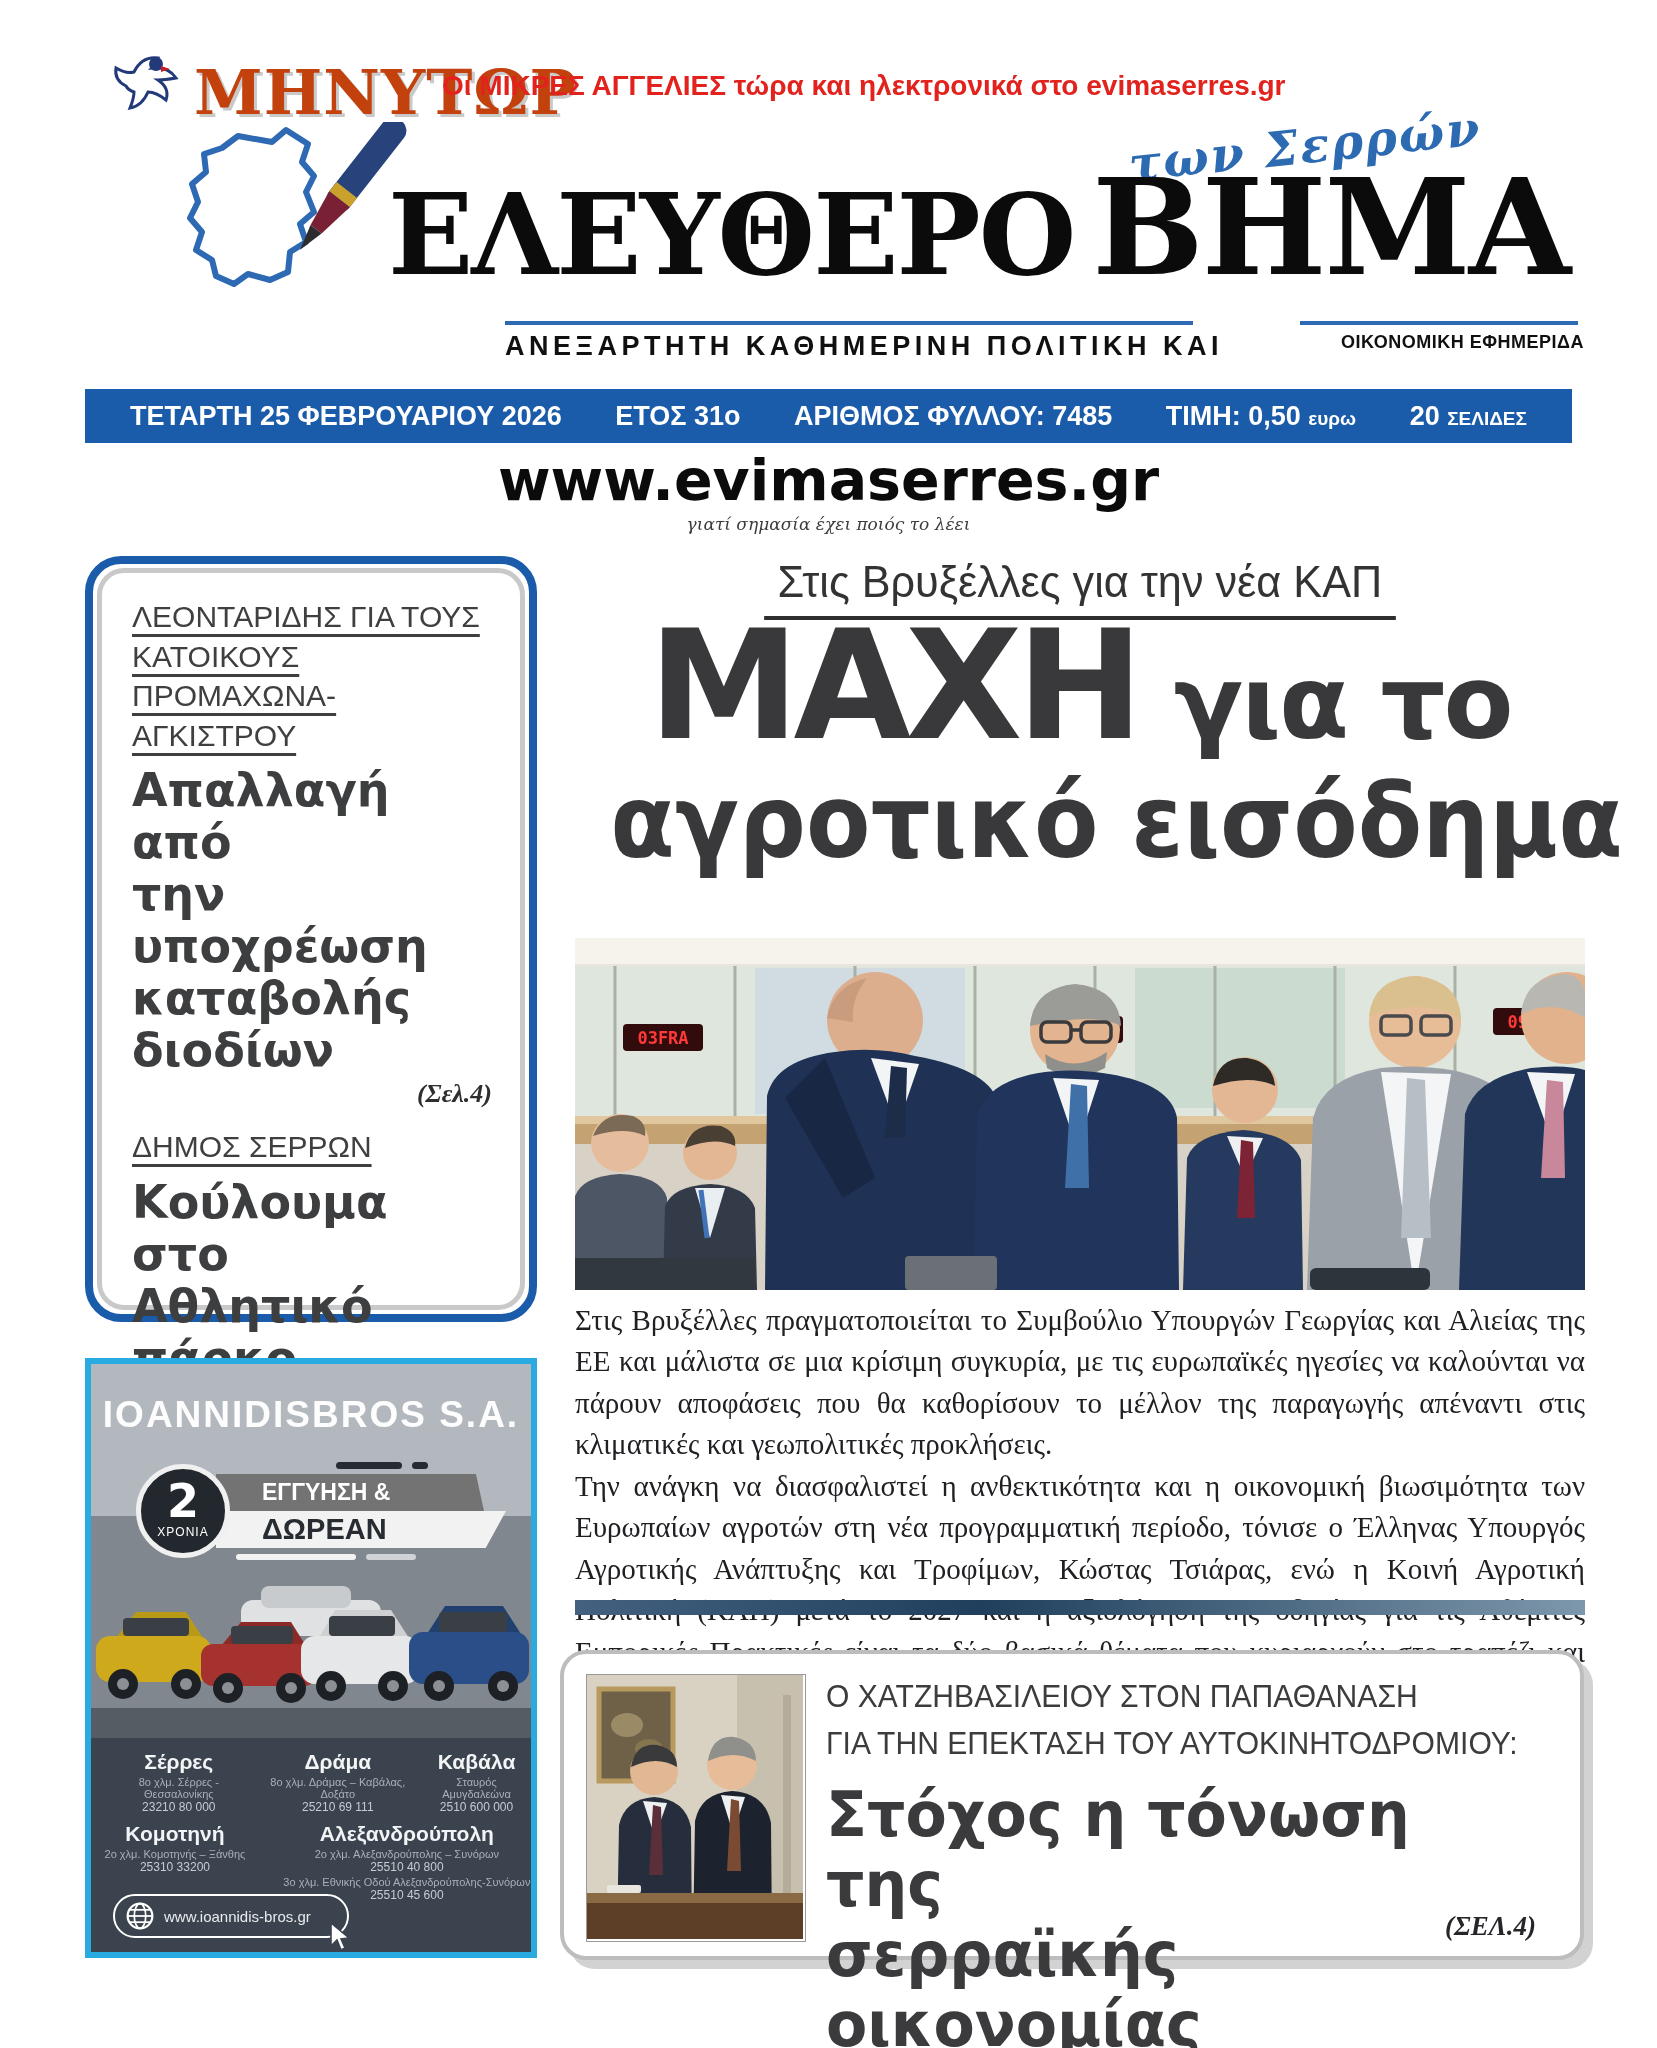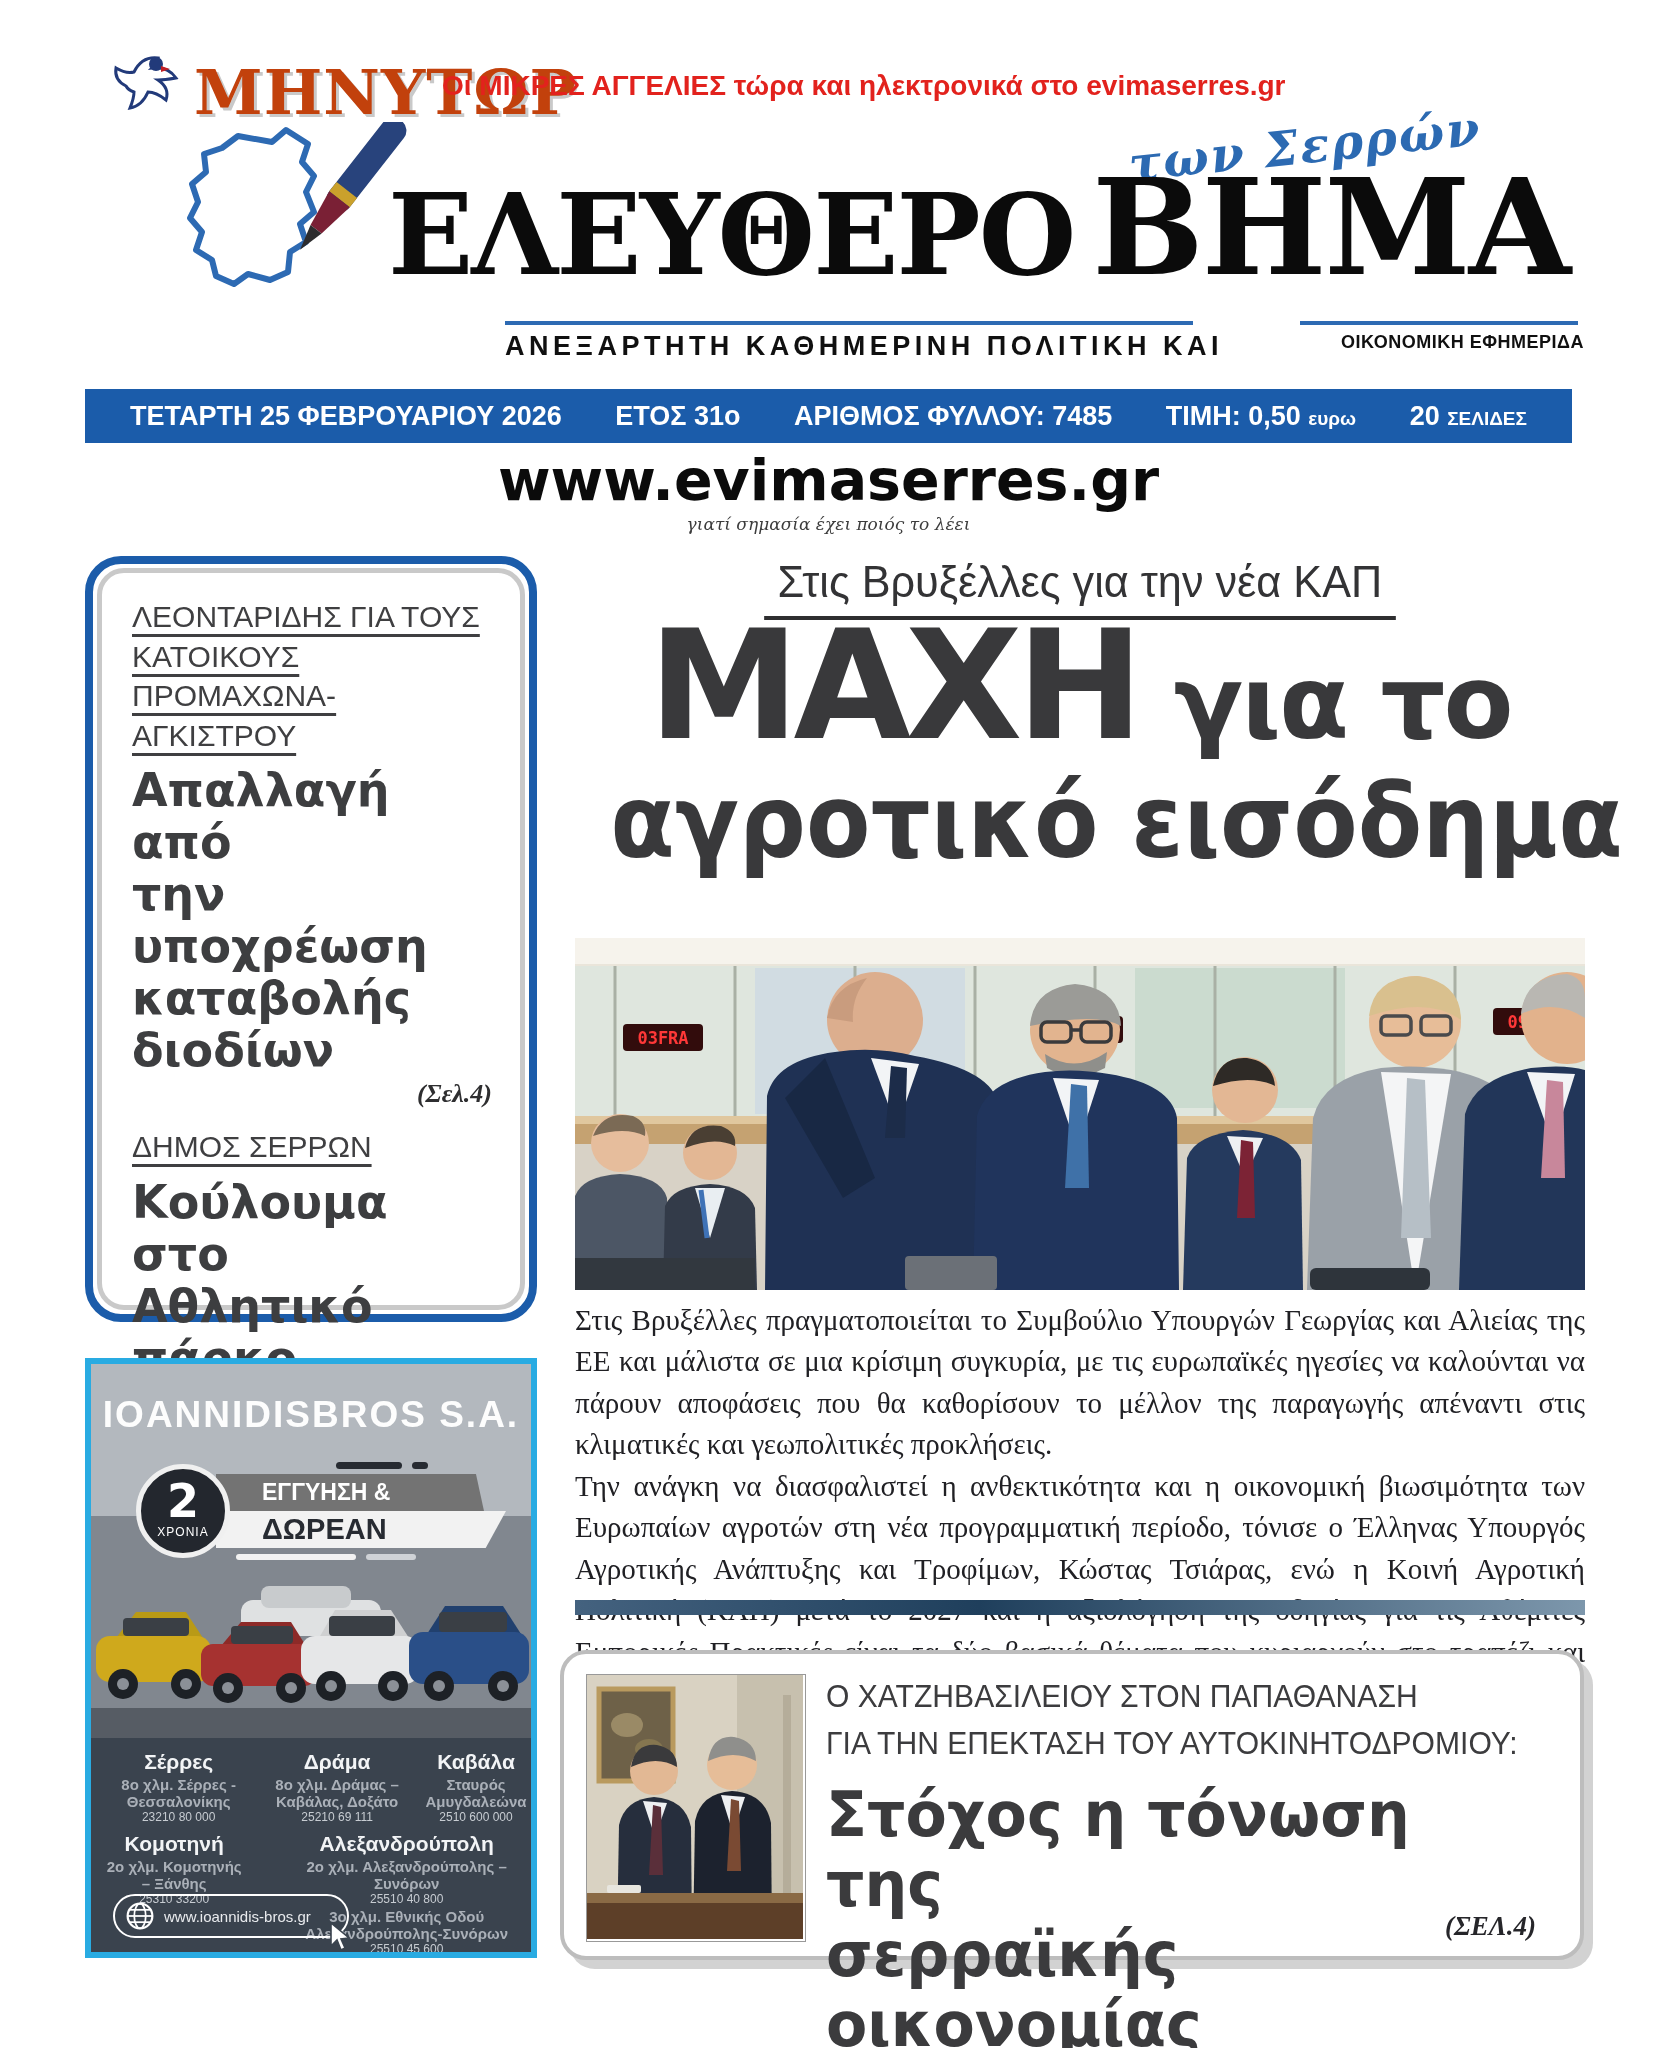--- a/index.html
+++ b/index.html
@@ -64,21 +64,21 @@
           clip-path:polygon(0 0,97% 0,100% 100%,0 100%);color:#fff;font-weight:bold;font-size:23px;
           line-height:37px;padding-left:46px;box-sizing:border-box;}
   .ribbon-bottom{position:absolute;left:80px;top:51px;width:290px;height:37px;background:#f2f2f2;
           clip-path:polygon(0 0,100% 0,93% 100%,0 100%);color:#272b32;font-weight:bold;font-size:29px;
           line-height:37px;padding-left:46px;box-sizing:border-box;}
   .dash{position:absolute;border-radius:4px;}
   .ad-cars{position:absolute;left:0;bottom:0;width:440px;height:172px;}
   .loc-row{display:flex;justify-content:space-around;text-align:center;}
   .loc-row.second{justify-content:center;gap:38px;margin-top:8px;}
   .loc-city{font-size:21px;font-weight:bold;color:#f2f4f6;}
-  .loc-addr{font-size:15px;color:#aab0b8;margin-top:2px;font-weight:bold;}
+  .loc-addr{font-size:11px;color:#aab0b8;margin-top:2px;}
   .loc-phone{font-size:12px;color:#c7ccd2;}
   .web-pill{position:absolute;left:22px;bottom:14px;width:236px;height:44px;border:2.5px solid #fff;
           border-radius:24px;display:flex;align-items:center;gap:9px;padding:0 10px;box-sizing:border-box;}
   .web-pill-text{font-size:15px;color:#e9ebee;}
 
   
   .lead-kicker-wrap{left:575px;top:556px;width:1010px;text-align:center;}
   .lead-kicker{display:inline-block;font-size:45px;color:#333335;white-space:nowrap;
           border-bottom:4px solid #2e2e30;padding:0 14px 8px 14px;transform:scaleX(.96);}
   .lead-headline1{left:575px;top:610px;width:1010px;display:flex;justify-content:center;

